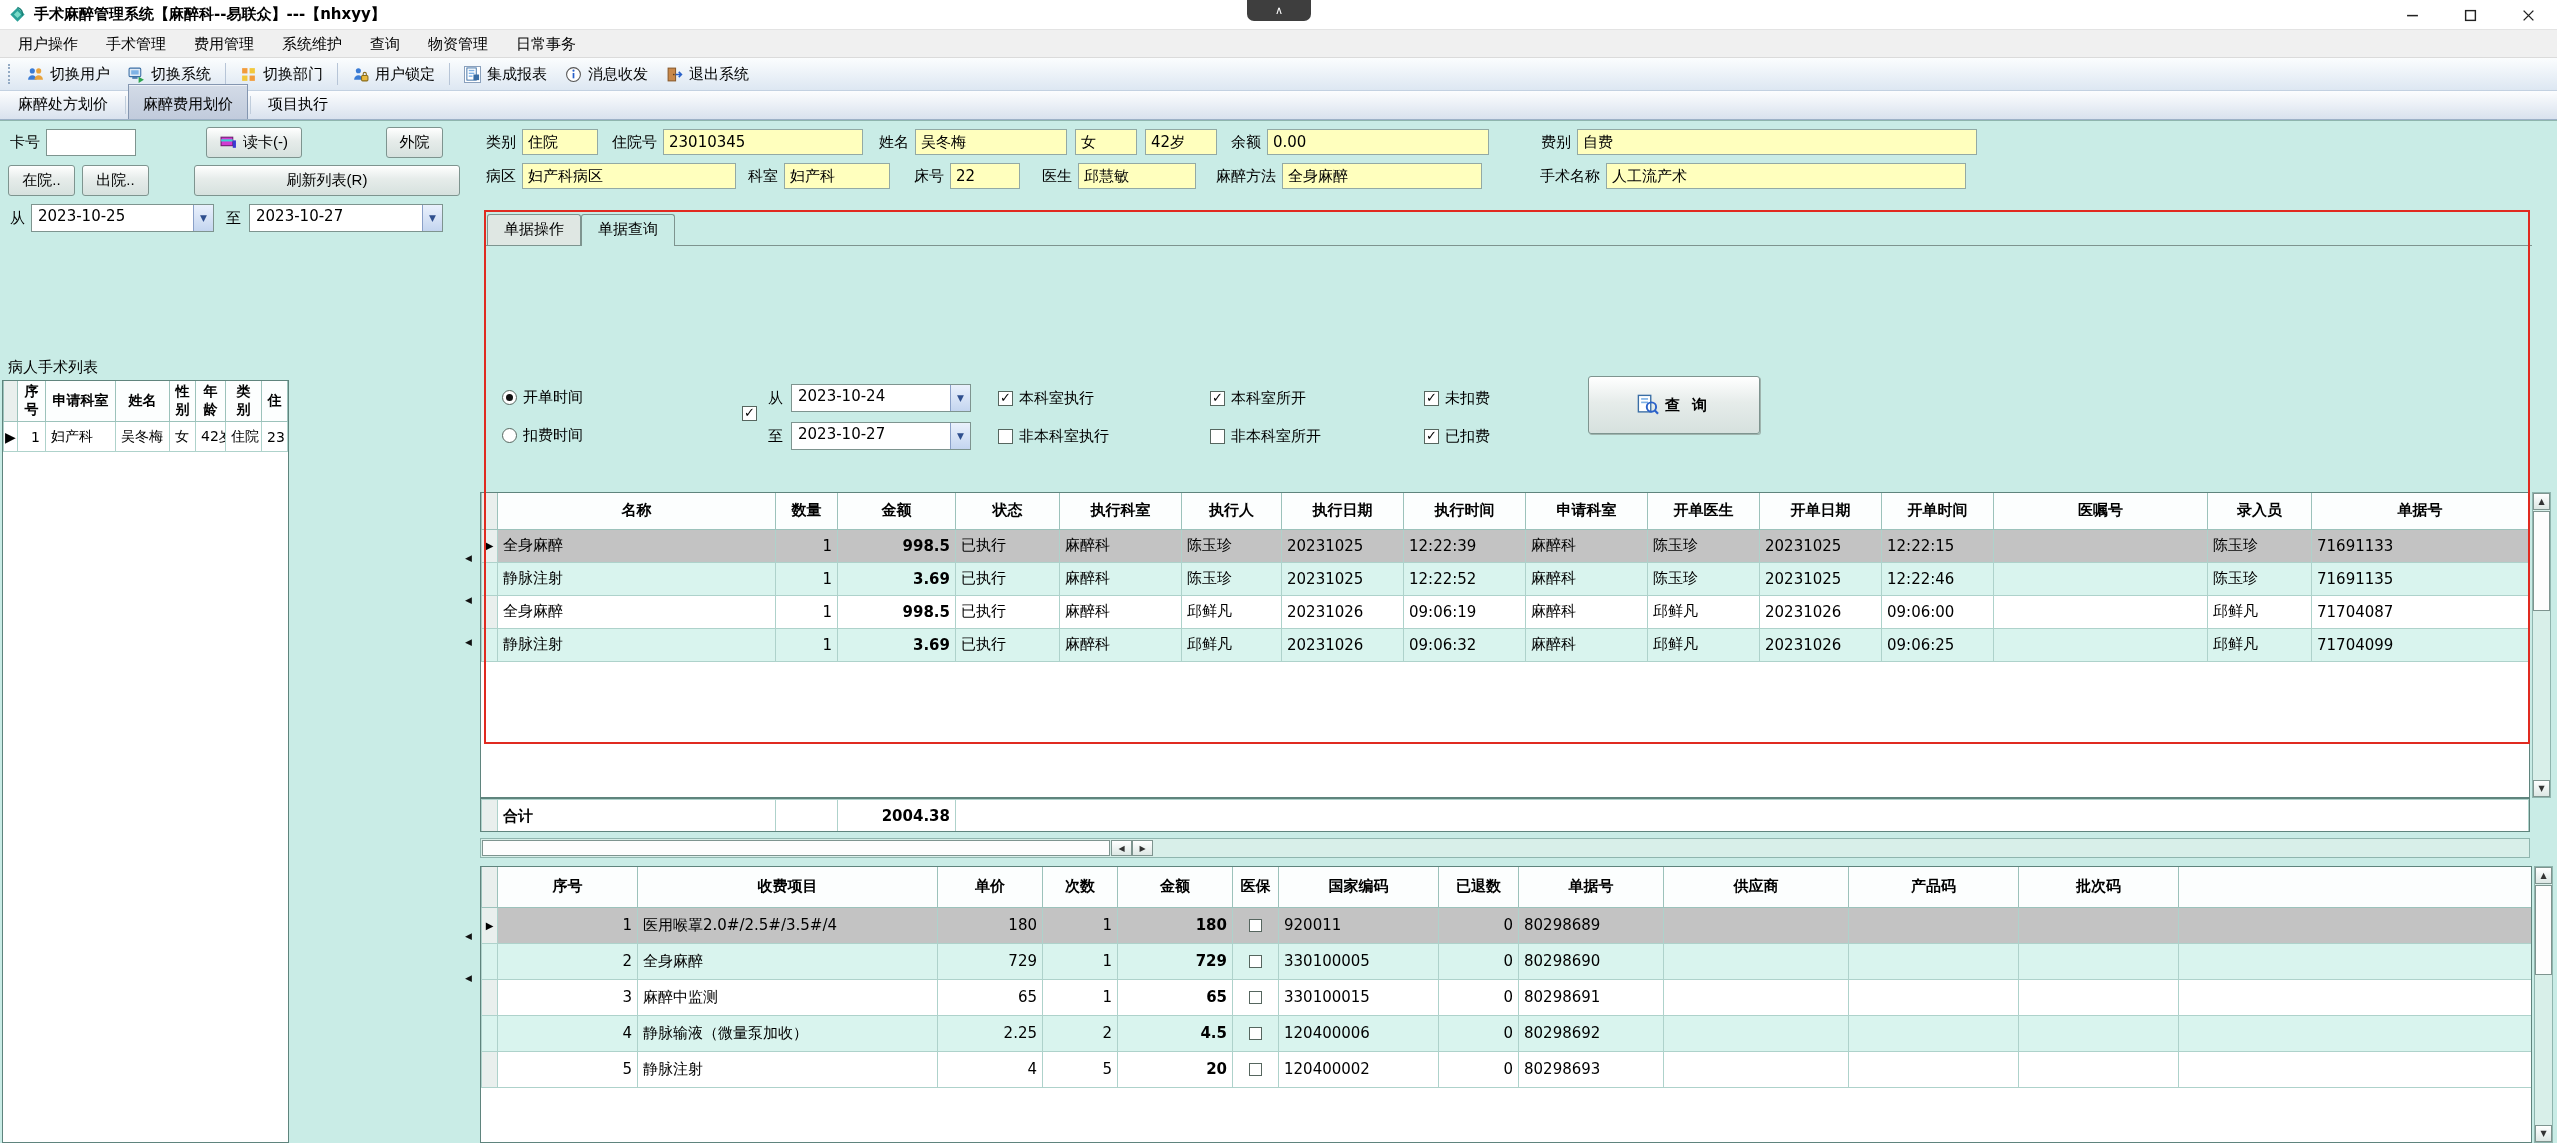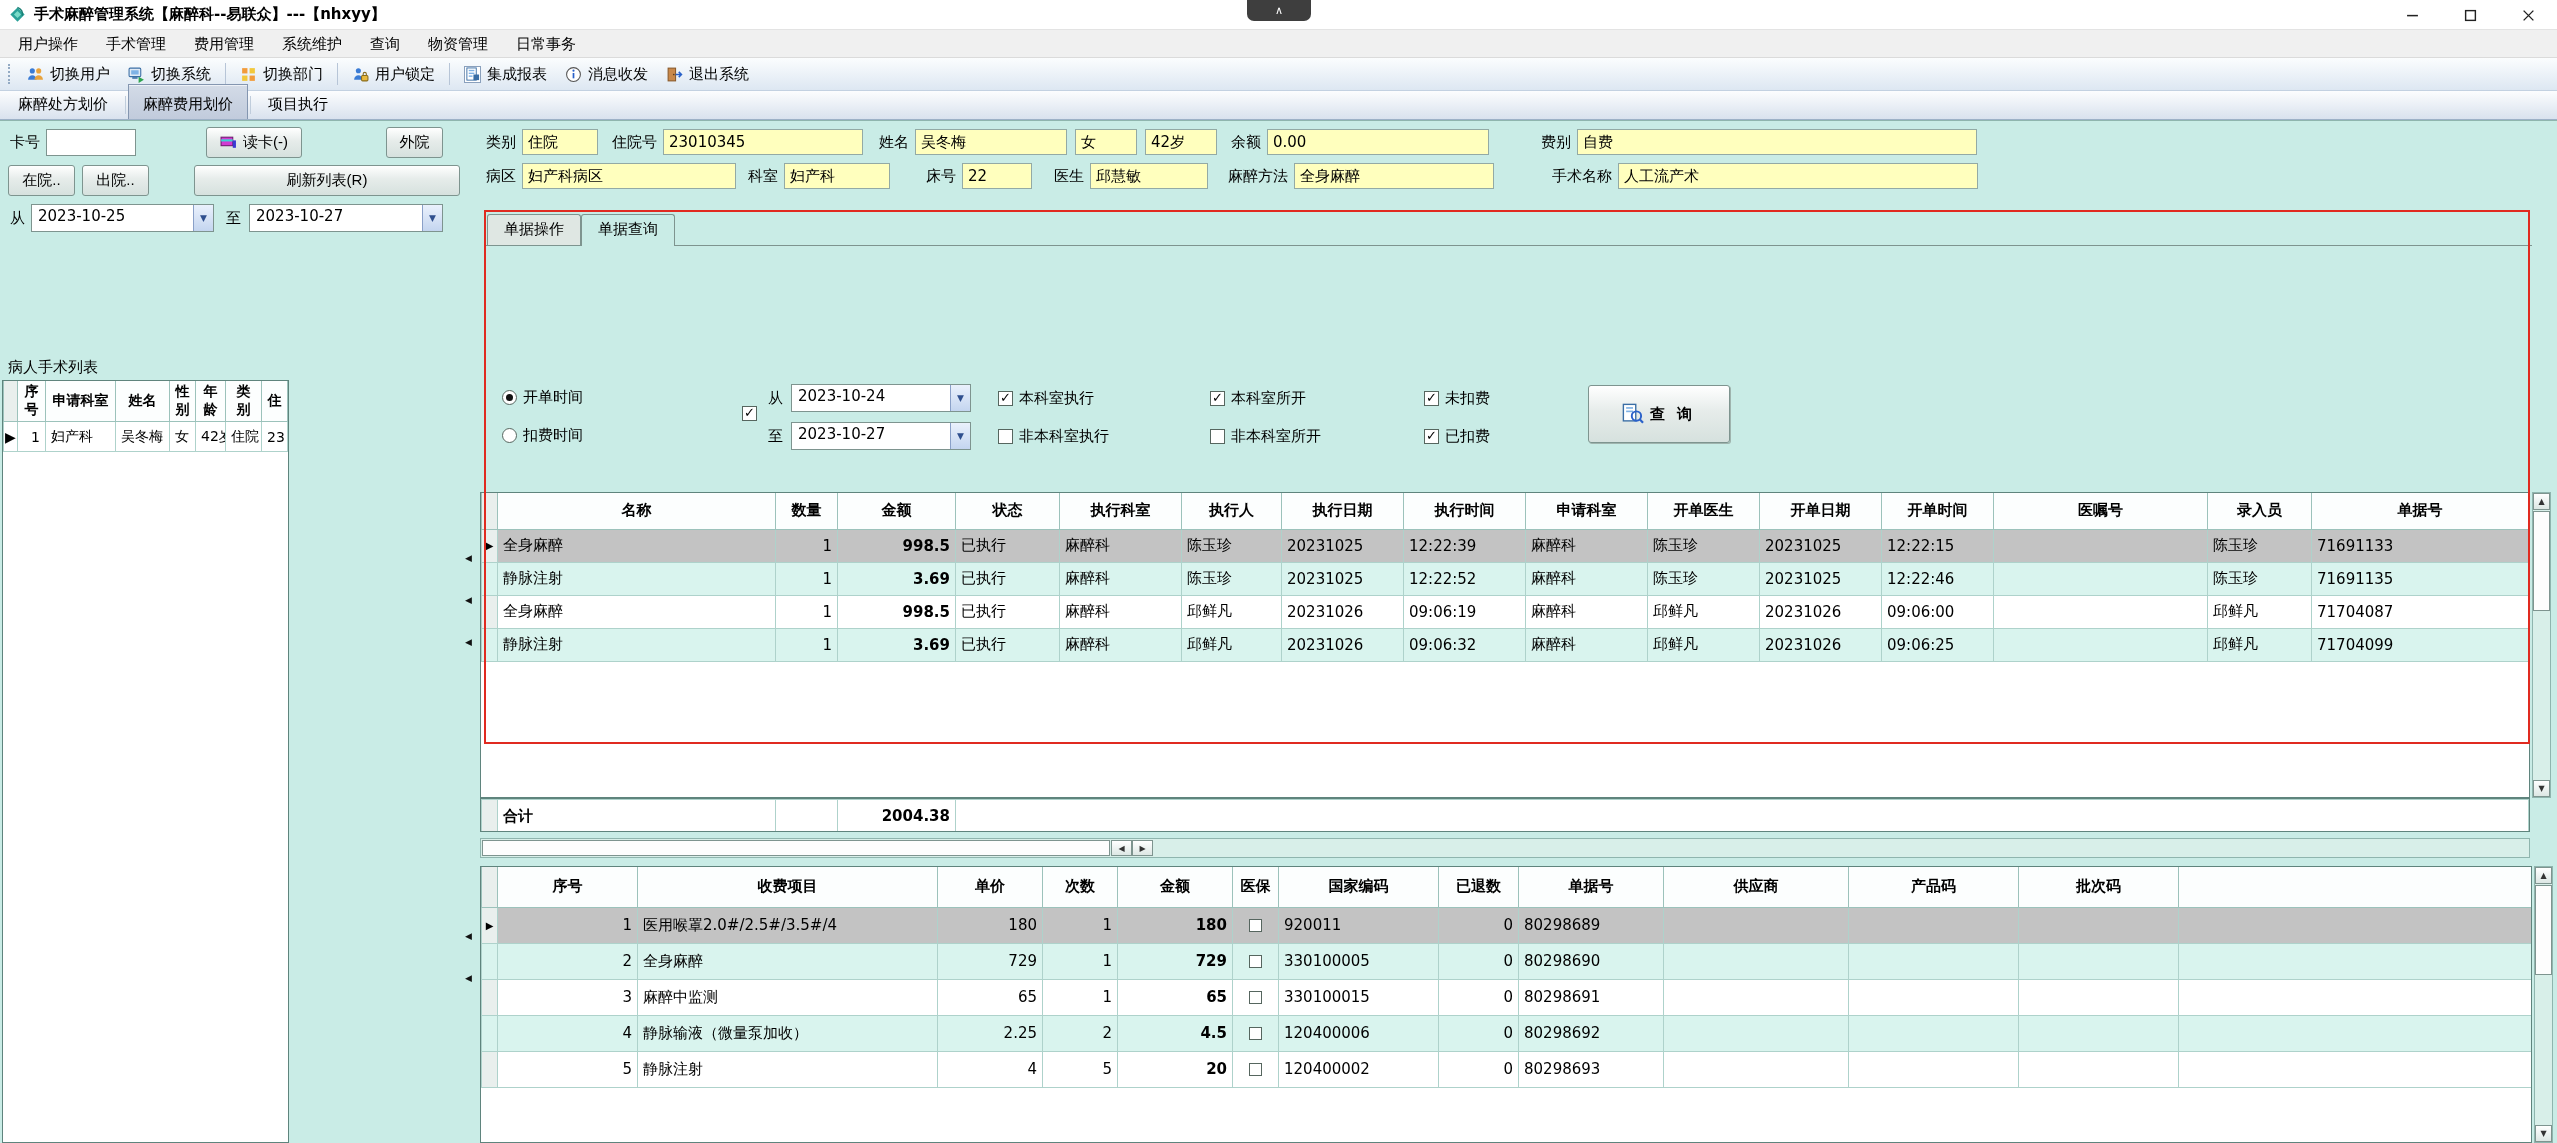--- a/index.html
+++ b/index.html
@@ -334,21 +334,21 @@
     <span class="plbl" style="margin-left:14px">余额</span>
     <span class="yfield" style="width:222px">0.00</span>
     <span class="plbl" style="margin-left:52px">费别</span>
     <span class="yfield" style="width:400px">自费</span>
   </div>
   <div class="prow" style="top:161px">
     <span class="plbl">病区</span>
     <span class="yfield" style="width:214px">妇产科病区</span>
     <span class="plbl" style="margin-left:12px">科室</span>
     <span class="yfield" style="width:106px">妇产科</span>
-    <span class="plbl" style="margin-left:36px">床号</span>
+    <span class="plbl" style="margin-left:24px">床号</span>
     <span class="yfield" style="width:70px">22</span>
     <span class="plbl" style="margin-left:22px">医生</span>
     <span class="yfield" style="width:118px">邱慧敏</span>
     <span class="plbl" style="margin-left:20px">麻醉方法</span>
     <span class="yfield" style="width:200px">全身麻醉</span>
     <span class="plbl" style="margin-left:58px">手术名称</span>
     <span class="yfield" style="width:360px">人工流产术</span>
   </div>
 
   <div class="dtabs">
@@ -397,21 +397,21 @@
   </div>
   <div class="cbitem" style="left:1424px;top:388px">
     <span class="cb on"></span>
     <span>未扣费</span>
   </div>
   <div class="cbitem" style="left:1424px;top:426px">
     <span class="cb on"></span>
     <span>已扣费</span>
   </div>
 
-  <button class="btn search-btn" style="left:1588px;top:385px;width:142px;height:58px">
+  <button class="btn search-btn" style="left:1588px;top:376px;width:172px;height:58px">
     <span class="ticon">
         <svg viewBox="0 0 16 16">
           <rect x="1" y="1" width="9" height="12" fill="#fff" stroke="#3a6ea5"></rect>
           <rect x="3" y="3" width="5" height="1.2" fill="#7fb2e5"></rect>
           <rect x="3" y="5.5" width="5" height="1.2" fill="#7fb2e5"></rect>
           <circle cx="10.5" cy="9.5" r="3.4" fill="none" stroke="#2a61c9" stroke-width="1.4"></circle>
           <path d="M13 12l2.3 2.3" stroke="#2a61c9" stroke-width="1.6"></path>
         </svg>
       </span>
     <span>查 询</span>

